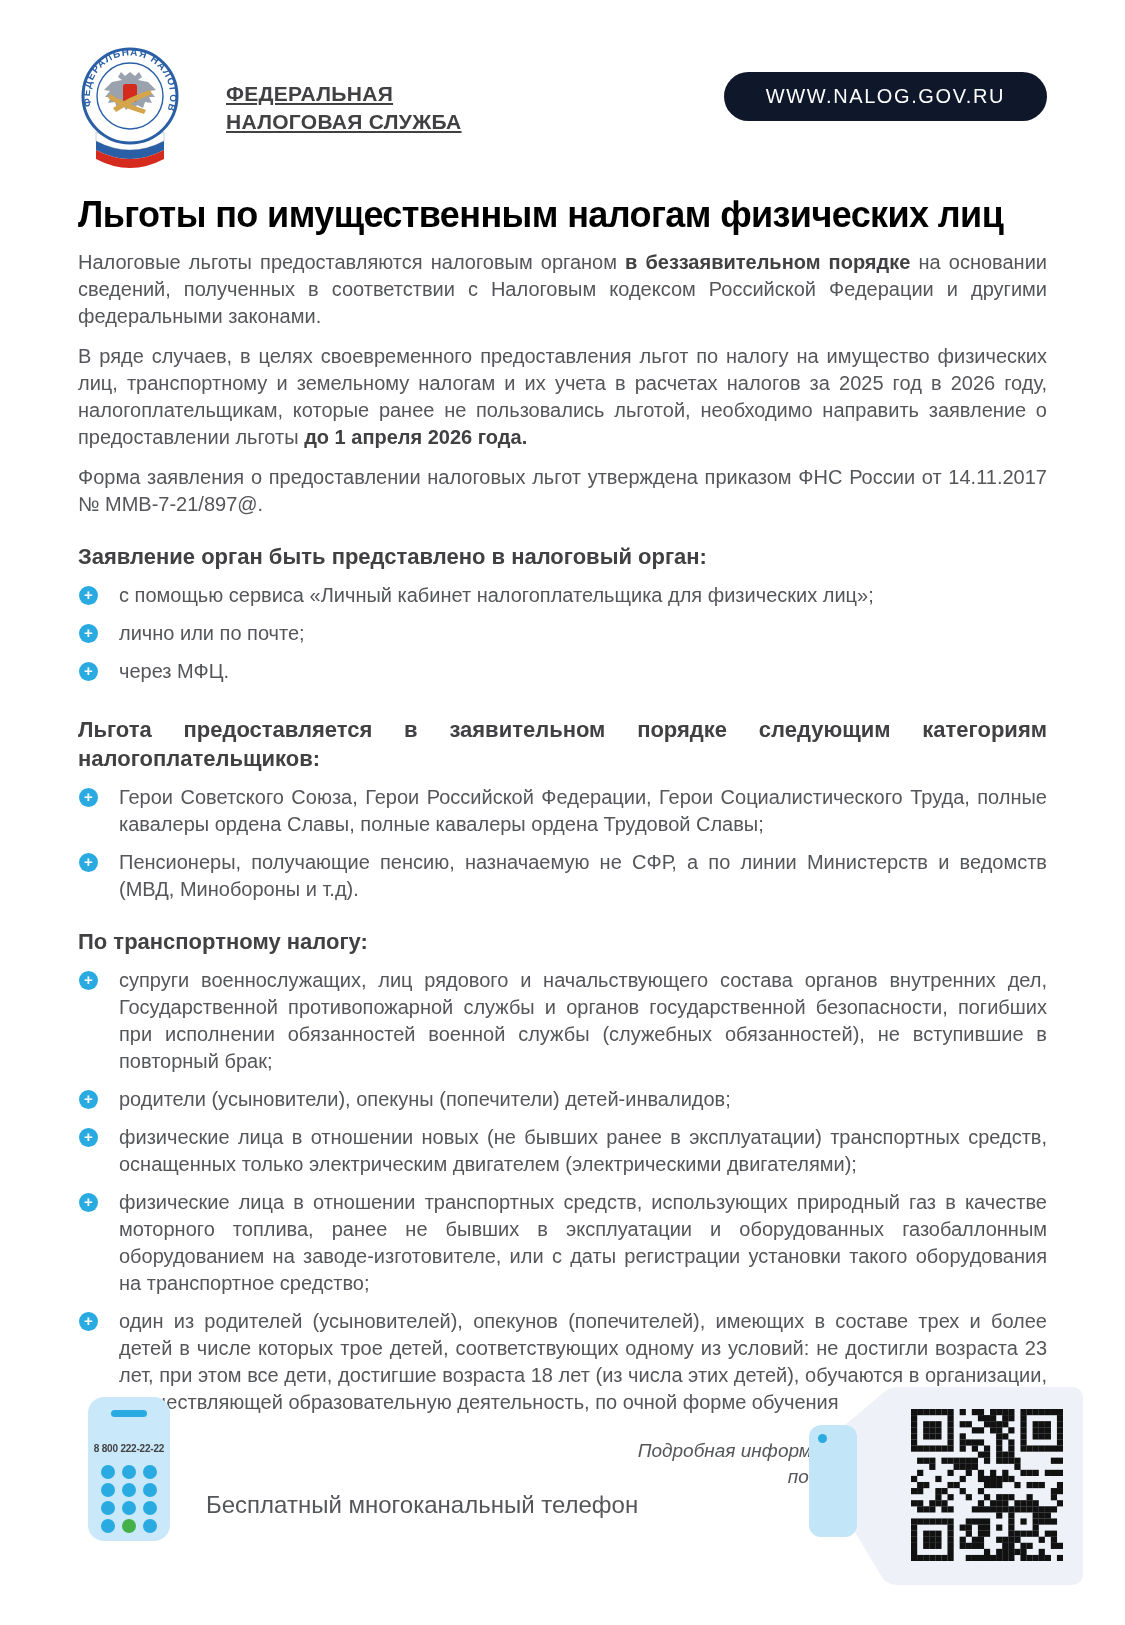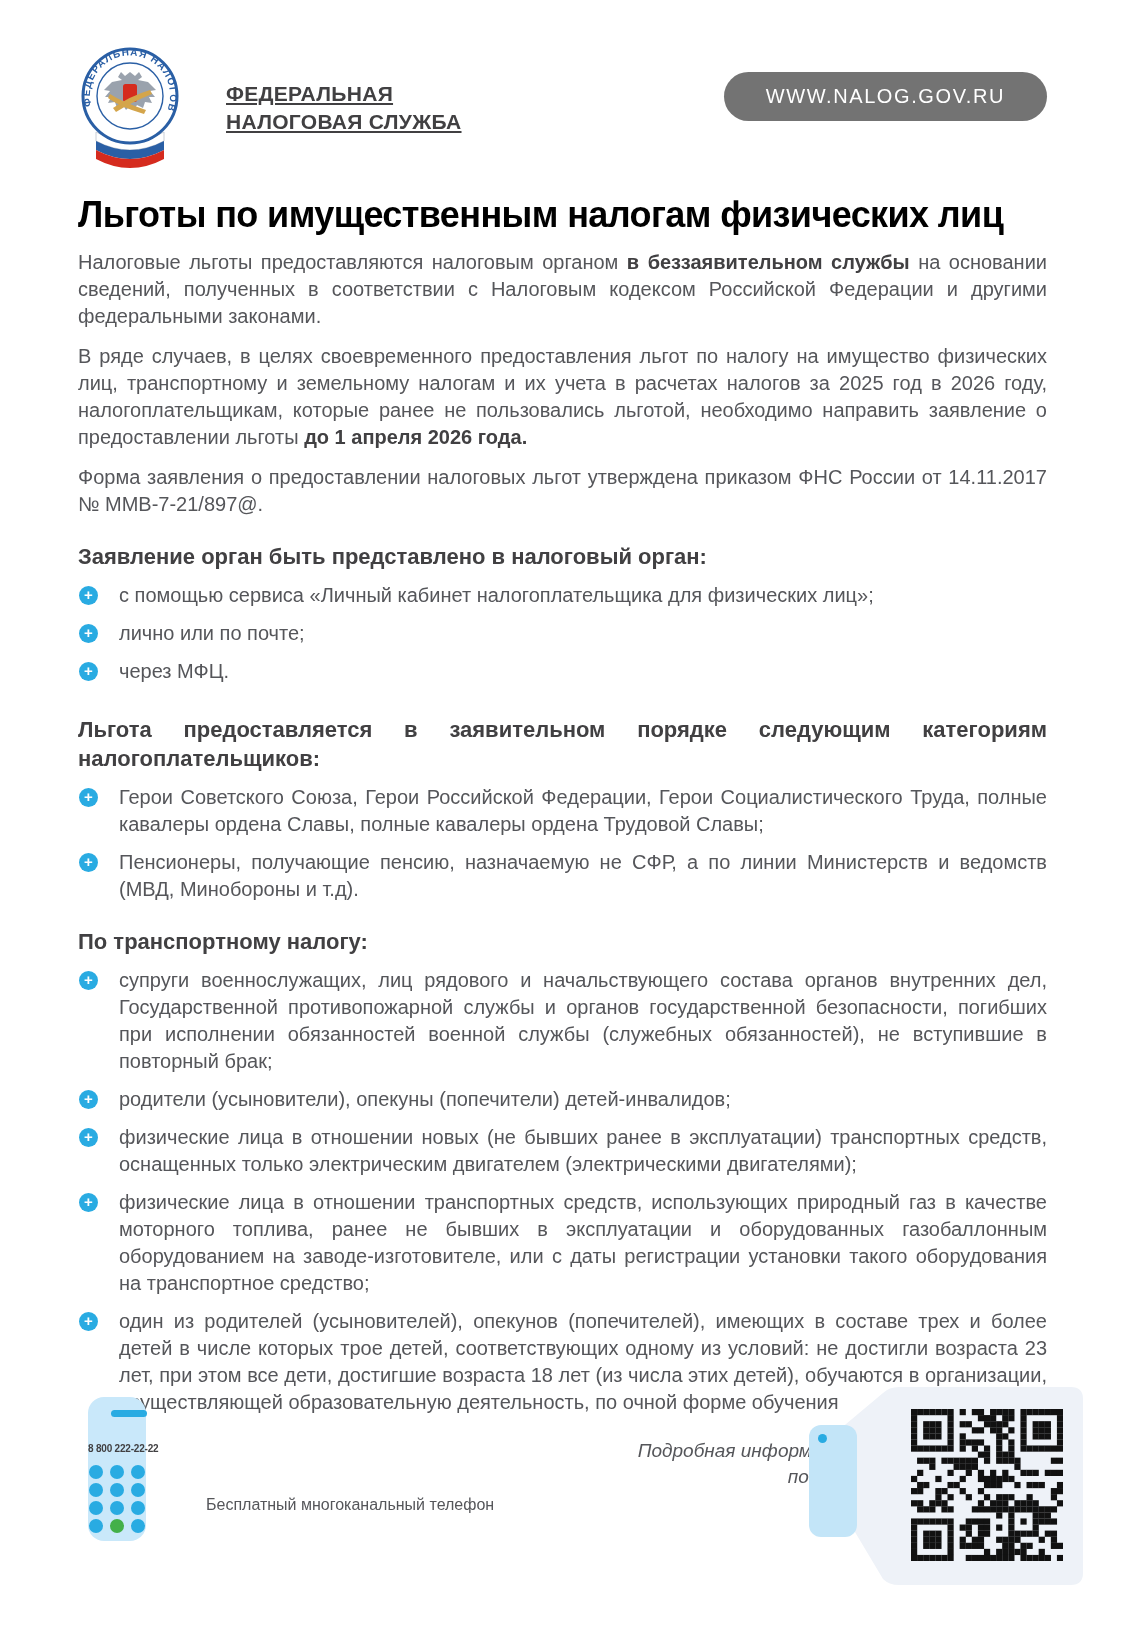--- a/index.html
+++ b/index.html
@@ -13,21 +13,21 @@
   
   .header { display:flex; align-items:flex-start; padding:46px 78px 0 78px; }
   .logo-svg { width:104px; height:128px; flex:0 0 auto; }
   .agency-name {
     margin-left:44px; margin-top:34px;
     font-size:21px; font-weight:bold; color:#414042;
     line-height:1.32; letter-spacing:.3px; text-transform:uppercase;text-decoration:underline;
   }
   .site-pill {
     margin-left:auto; margin-top:26px;
-    background:#737373; color:#ffffff;
+    background:#0f172a; color:#ffffff;
     height:49px; padding:0 42px; border-radius:26px;
     display:flex; align-items:center;
     font-size:20px; letter-spacing:1.6px; white-space:nowrap;
   }
 
   
   .content { padding:0 78px; }
   .doc-title {
     margin-top:20px; font-size:36px; font-weight:bold; color:#000000;
     letter-spacing:-.6px; white-space:nowrap;
@@ -53,21 +53,21 @@
     font-size:15px; font-weight:bold; line-height:18px; text-align:center;
   }
   .note {
     margin-top:22px; text-align:right; font-style:italic;
     font-size:19px; line-height:26px; color:#55565a;
   }
 
   
   .footer { position:absolute; left:0; bottom:0; width:1125px; height:272px; }
   .phone-icon {
-    position:absolute; left:88px; top:44px; width:58px; height:144px;
+    position:absolute; left:88px; top:44px; width:82px; height:144px;
     background:#c9e8fa; border-radius:16px;
   }
   .phone-speaker {
     position:absolute; left:23px; top:13px; width:36px; height:7px;
     border-radius:4px; background:#29abe2;
   }
   .phone-screen-label {
     position:absolute; left:0; top:46px; width:100%;
     font-size:10px; font-weight:bold; color:#414042;
     text-align:center; letter-spacing:-.2px; white-space:nowrap;
@@ -78,21 +78,21 @@
   }
   .key-dot { width:14px; height:14px; border-radius:50%; background:#29abe2; }
   .key-dot.green { background:#43b049; }
 
   .phone-number {
     position:absolute; left:205px; top:82px;
     font-size:42px; font-weight:bold; color:#414042; letter-spacing:-.5px;
   }
   .phone-caption {
     position:absolute; left:206px; top:138px;
-    font-size:16px; line-height:28px; color:#55565a;
+    font-size:24px; line-height:28px; color:#55565a;
   }
 
   .qr-group { position:absolute; right:36px; top:30px; width:272px; height:206px; }
   .qr-bubble-svg { position:absolute; left:0; top:0; width:272px; height:206px; }
   .scan-phone {
     position:absolute; left:-8px; top:42px; width:48px; height:112px;
     background:#c3e5f8; border-radius:12px;
   }
   .scan-phone-dot {
     position:absolute; left:9px; top:9px; width:9px; height:9px;
@@ -140,21 +140,21 @@
 
     <div class="site-pill">
       <span>WWW.NALOG.GOV.RU</span>
     </div>
   </div>
 
   <div class="content">
 
     <h1 class="doc-title">Льготы по имущественным налогам физических лиц</h1>
 
-    <p class="para"><span>Налоговые льготы предоставляются налоговым органом </span><b>в беззаявительном службы</b><span> на основании сведений, полученных в соответствии с Налоговым кодексом Российской Федерации и другими федеральными законами.</span></p>
+    <p class="para"><span>Налоговые льготы предоставляются налоговым органом </span><b>в беззаявительном порядке</b><span> на основании сведений, полученных в соответствии с Налоговым кодексом Российской Федерации и другими федеральными законами.</span></p>
 
     <p class="para"><span>В ряде случаев,  в целях своевременного предоставления льгот по налогу на имущество физических лиц, транспортному и земельному налогам и их учета в расчетах налогов за 2025 год в 2026 году, налогоплательщикам, которые ранее не пользовались льготой, необходимо направить заявление о предоставлении льготы </span><b>до 1 апреля 2026 года.</b></p>
 
     <p class="para"><span>Форма заявления о предоставлении налоговых льгот утверждена приказом ФНС России от 14.11.2017 № ММВ-7-21/897@.</span></p>
 
     <h2 class="sec-heading">Заявление орган быть представлено в налоговый орган:</h2>
     <ul class="plus-list">
       <li><span class="bullet">+</span><span>с помощью сервиса «Личный кабинет налогоплательщика для физических лиц»;</span></li>
       <li><span class="bullet">+</span><span>лично или по почте;</span></li>
       <li><span class="bullet">+</span><span>через МФЦ.</span></li>

